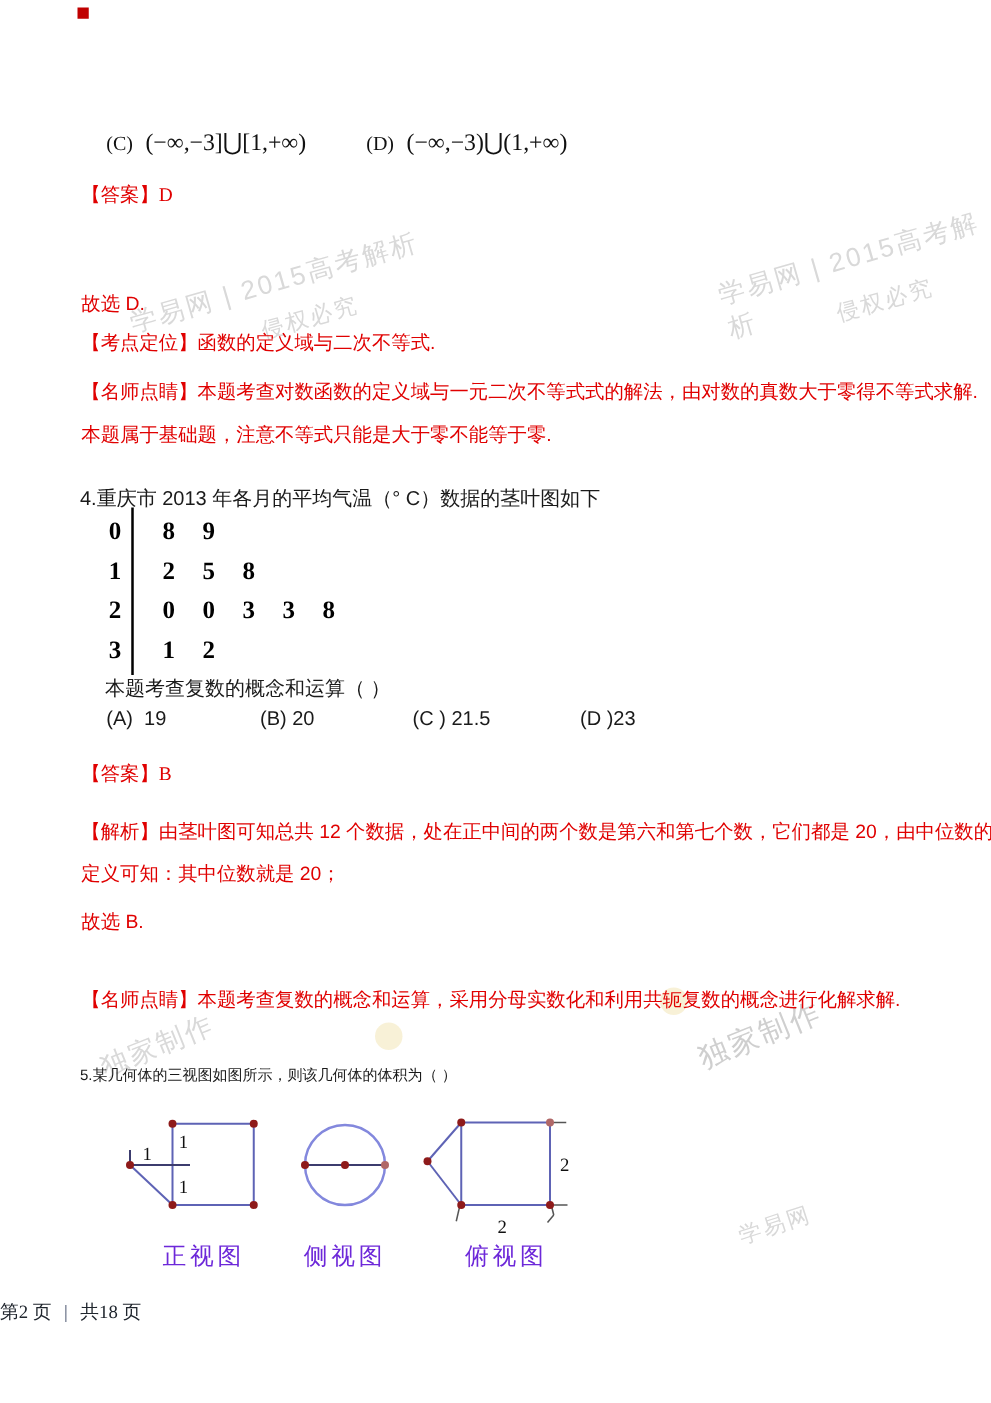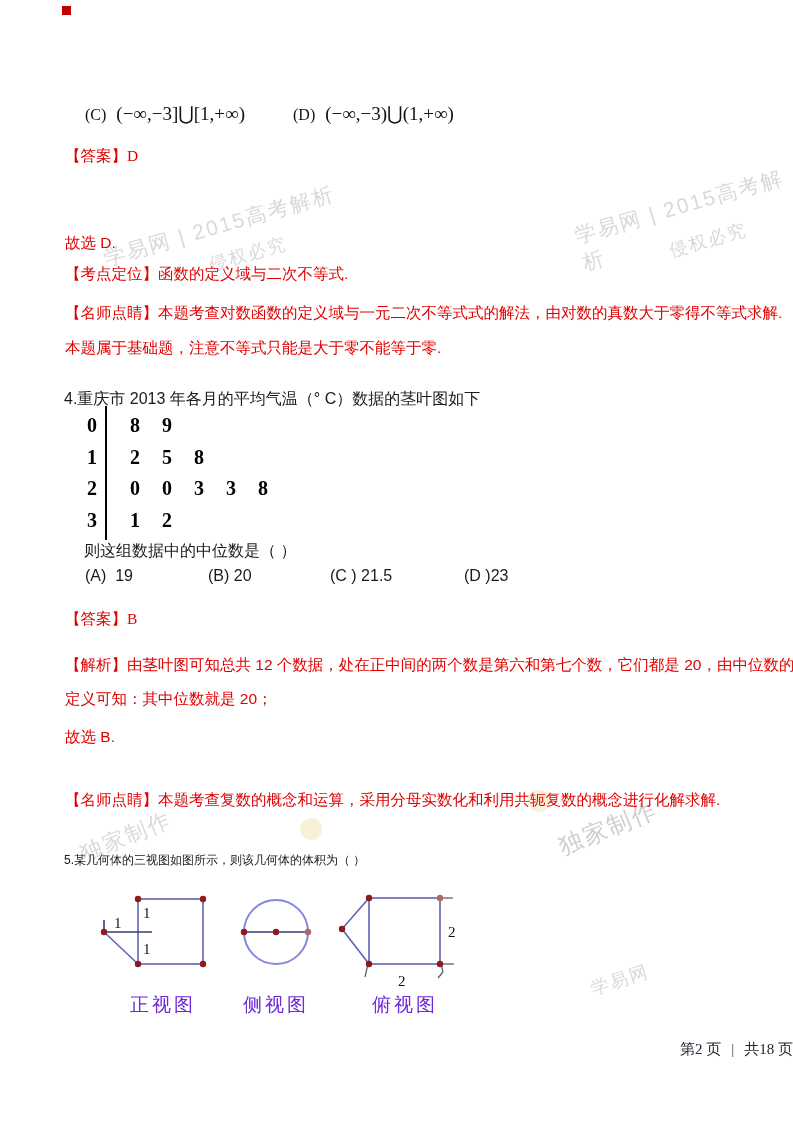--- a/index.html
+++ b/index.html
@@ -17,21 +17,21 @@
   .sl-line{position:absolute;left:21px;top:-4px;height:134px;width:2px;background:#000;}
   .sl-row{display:flex;height:31.6px;align-items:center;font-family:"Liberation Serif","DejaVu Serif",serif;font-weight:bold;font-size:20px;color:#000;}
   .sl-stem{width:16px;text-align:center;}
   .sl-leaves{display:flex;padding-left:30px;}
   .sl-leaf{width:32px;}
   
   .opt4{font-size:16px;color:#1a1a1a;}
   
   .viewlabel{font-size:19px;letter-spacing:3px;color:#6d28d9;}
   
-  .footer{position:absolute;top:1040px;left:0;width:100%;text-align:right;
+  .footer{position:absolute;top:1040px;left:0;width:100%;text-align:left;
           font-family:"Liberation Serif","DejaVu Serif",serif;font-size:15px;color:#20262e;}
   .footer .sep{margin:0 10px;color:#44506a;}
   
   .wm{position:absolute;color:#d9d9d9;font-size:21px;letter-spacing:2px;pointer-events:none;}
   .wm-a{left:100px;top:212px;transform:rotate(-16deg);}
   .wm-b{left:208px;top:242px;transform:rotate(-16deg);font-size:18px;}
   .wm-c{left:575px;top:192px;transform:rotate(-16deg);}
   .wm-d{left:668px;top:228px;transform:rotate(-16deg);font-size:18px;}
   .wm-e{left:556px;top:812px;transform:rotate(-22deg);font-size:24px;color:#cfcfcf;}
   .wm-f{left:78px;top:822px;transform:rotate(-22deg);font-size:22px;}
@@ -110,21 +110,21 @@
     </div>
     <div class="sl-row">
       <span class="sl-stem">3</span>
       <span class="sl-leaves">
           <span class="sl-leaf">1</span>
           <span class="sl-leaf">2</span>
         </span>
     </div>
   </div>
 
-  <div class="abs cn" style="left:84px;top:541px;font-size:16px;">则这组数据中的中位数是（      ）</div>
+  <div class="abs cn" style="left:84px;top:541px;font-size:16px;">本题考查复数的概念和运算（      ）</div>
 
   <div class="abs opt4" style="left:85px;top:567px;"><span>(A)</span>&nbsp;&nbsp;<span>19</span></div>
   <div class="abs opt4" style="left:208px;top:567px;"><span>(B)</span>&nbsp;<span>20</span></div>
   <div class="abs opt4" style="left:330px;top:567px;"><span>(C )</span>&nbsp;<span>21.5</span></div>
   <div class="abs opt4" style="left:464px;top:567px;"><span>(D )</span><span>23</span></div>
 
   <div class="abs cn" style="left:65px;top:609px;">
     <span class="red">【答案】</span><span class="red" style="font-family:'Liberation Serif',serif;">B</span>
   </div>
 

